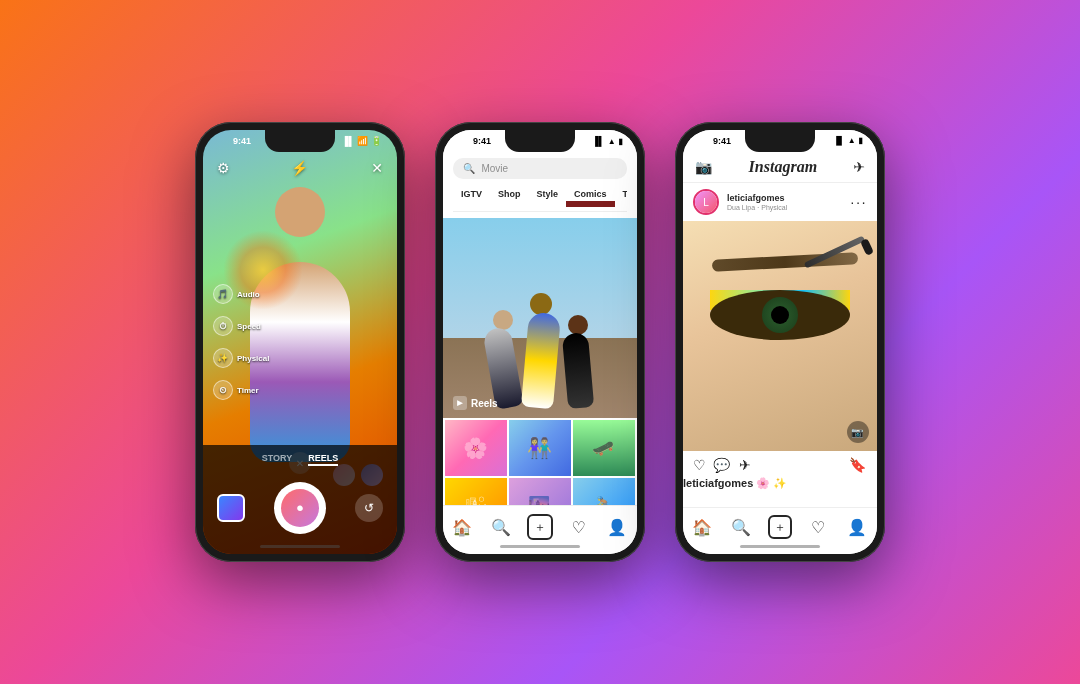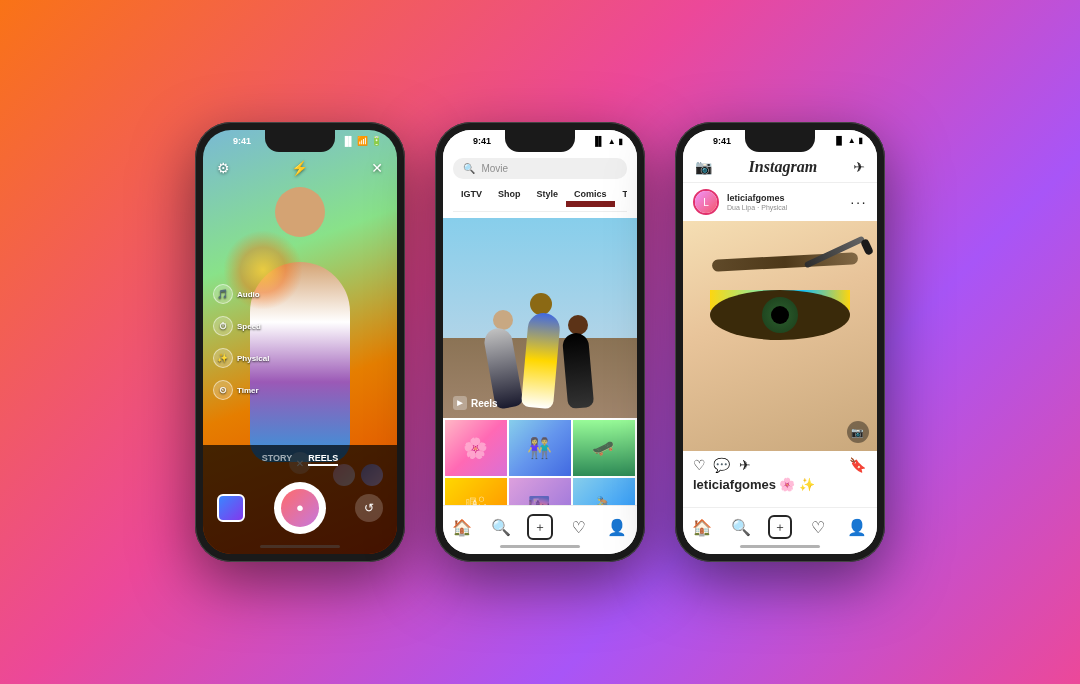--- a/index.html
+++ b/index.html
@@ -528,22 +528,22 @@
     .likes-avatar {
       display: inline-block;
       width: 14px;
       height: 14px;
       border-radius: 50%;
       background: linear-gradient(135deg, #4facfe, #00f2fe);
       vertical-align: middle;
       margin-right: 3px;
     }
     .feed-caption {
-      padding: 0 10px 4px;
-      font-size: 13px;
+      padding: 0 0 4px;
+      font-size: 11px;
       color: #262626;
       font-weight: 700;
     }
     .feed-nav {
       display: flex;
       justify-content: space-around;
       align-items: center;
       padding: 6px 0 14px;
       border-top: 1px solid #eee;
       background: #fff;

